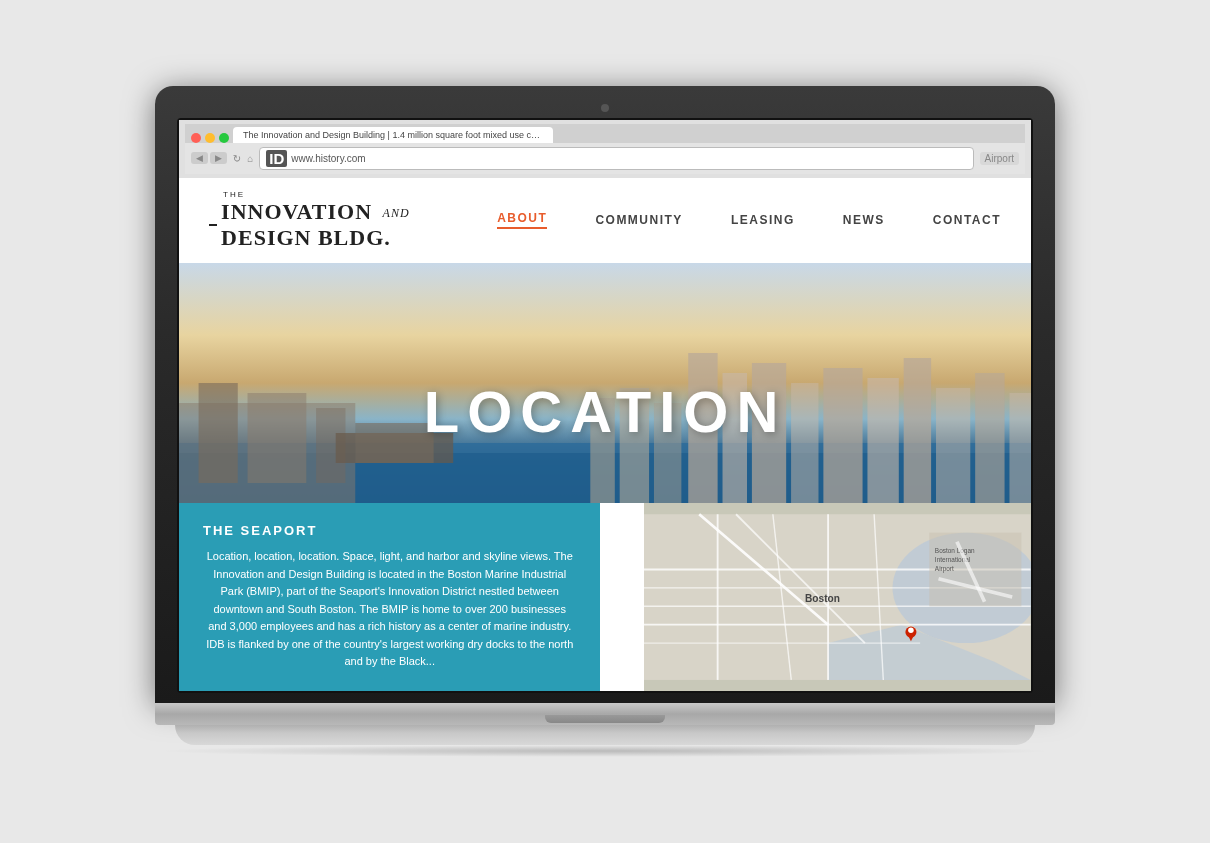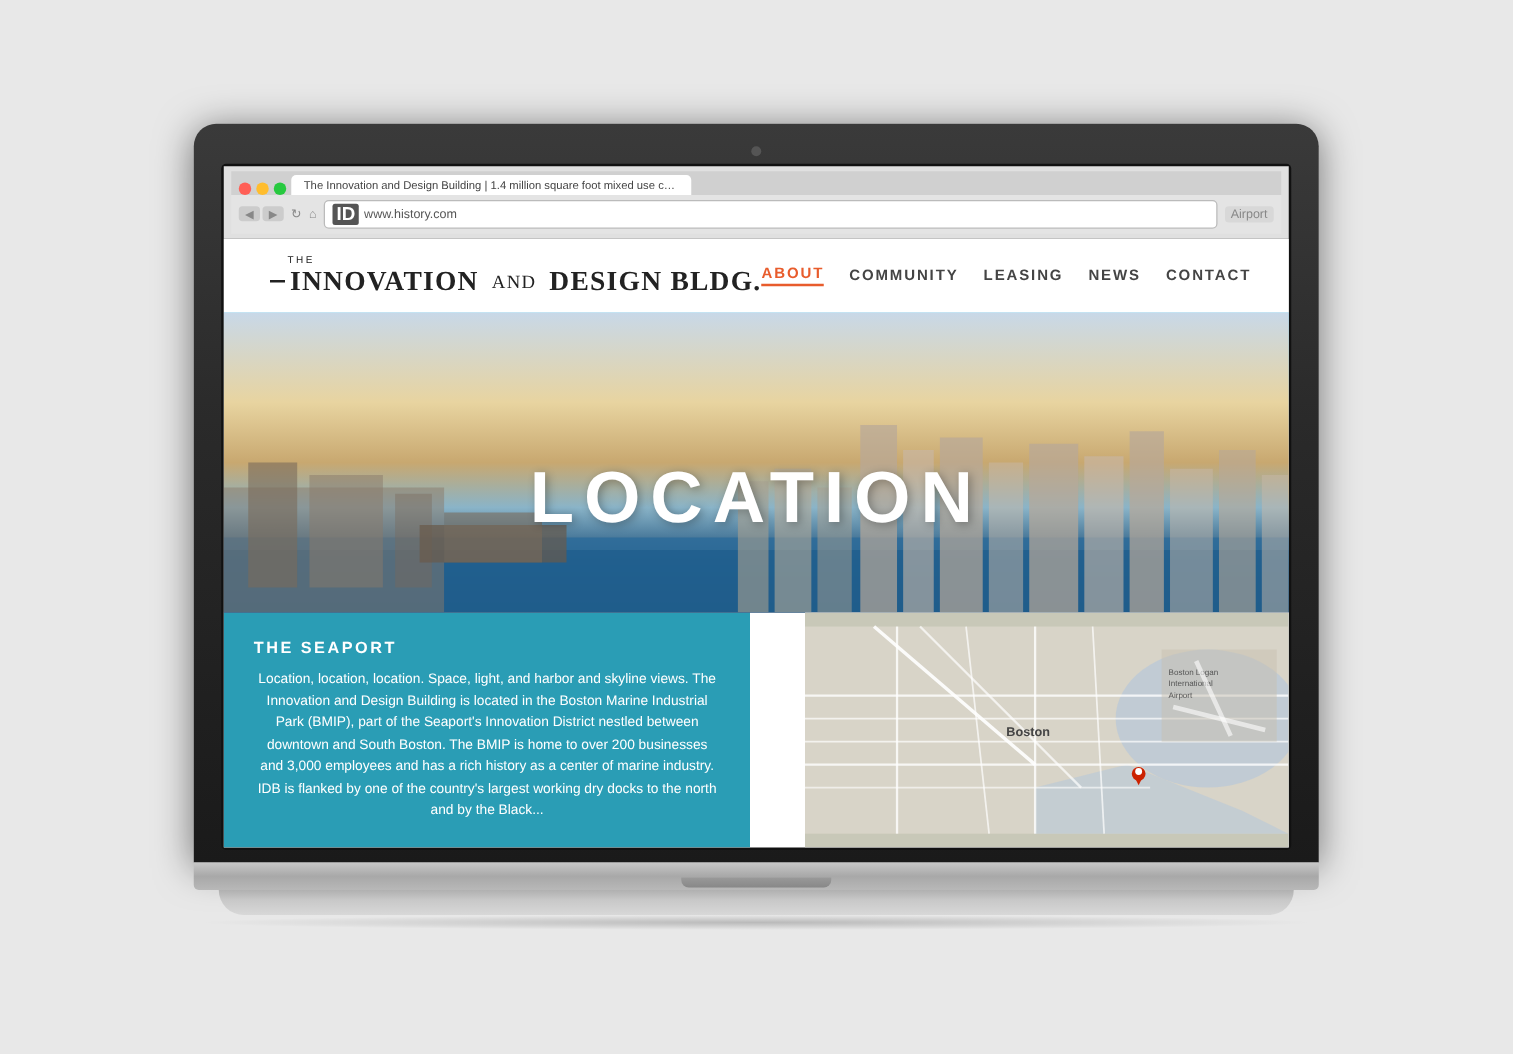--- a/index.html
+++ b/index.html
@@ -156,40 +156,42 @@
     .logo-text {
       font-size: 22px;
       font-weight: 900;
       color: #222;
       letter-spacing: 1px;
       text-transform: uppercase;
       font-family: 'Georgia', serif;
     }
 
     .logo-text .and-word {
-      font-size: 15px;
+      font-size: 12px;
       font-weight: normal;
       vertical-align: middle;
       margin: 0 4px;
+      font-style: italic;
     }
 
     .site-nav {
       display: flex;
       gap: 20px;
       align-items: center;
     }
 
     .nav-item {
       font-size: 12px;
       font-weight: 600;
       letter-spacing: 1.5px;
       text-transform: uppercase;
       color: #444;
       cursor: pointer;
       text-decoration: none;
+      margin-left: 28px;
     }
 
     .nav-item.active {
       color: #e85c2c;
       border-bottom: 2px solid #e85c2c;
       padding-bottom: 2px;
     }
 
     
     .hero-section {

